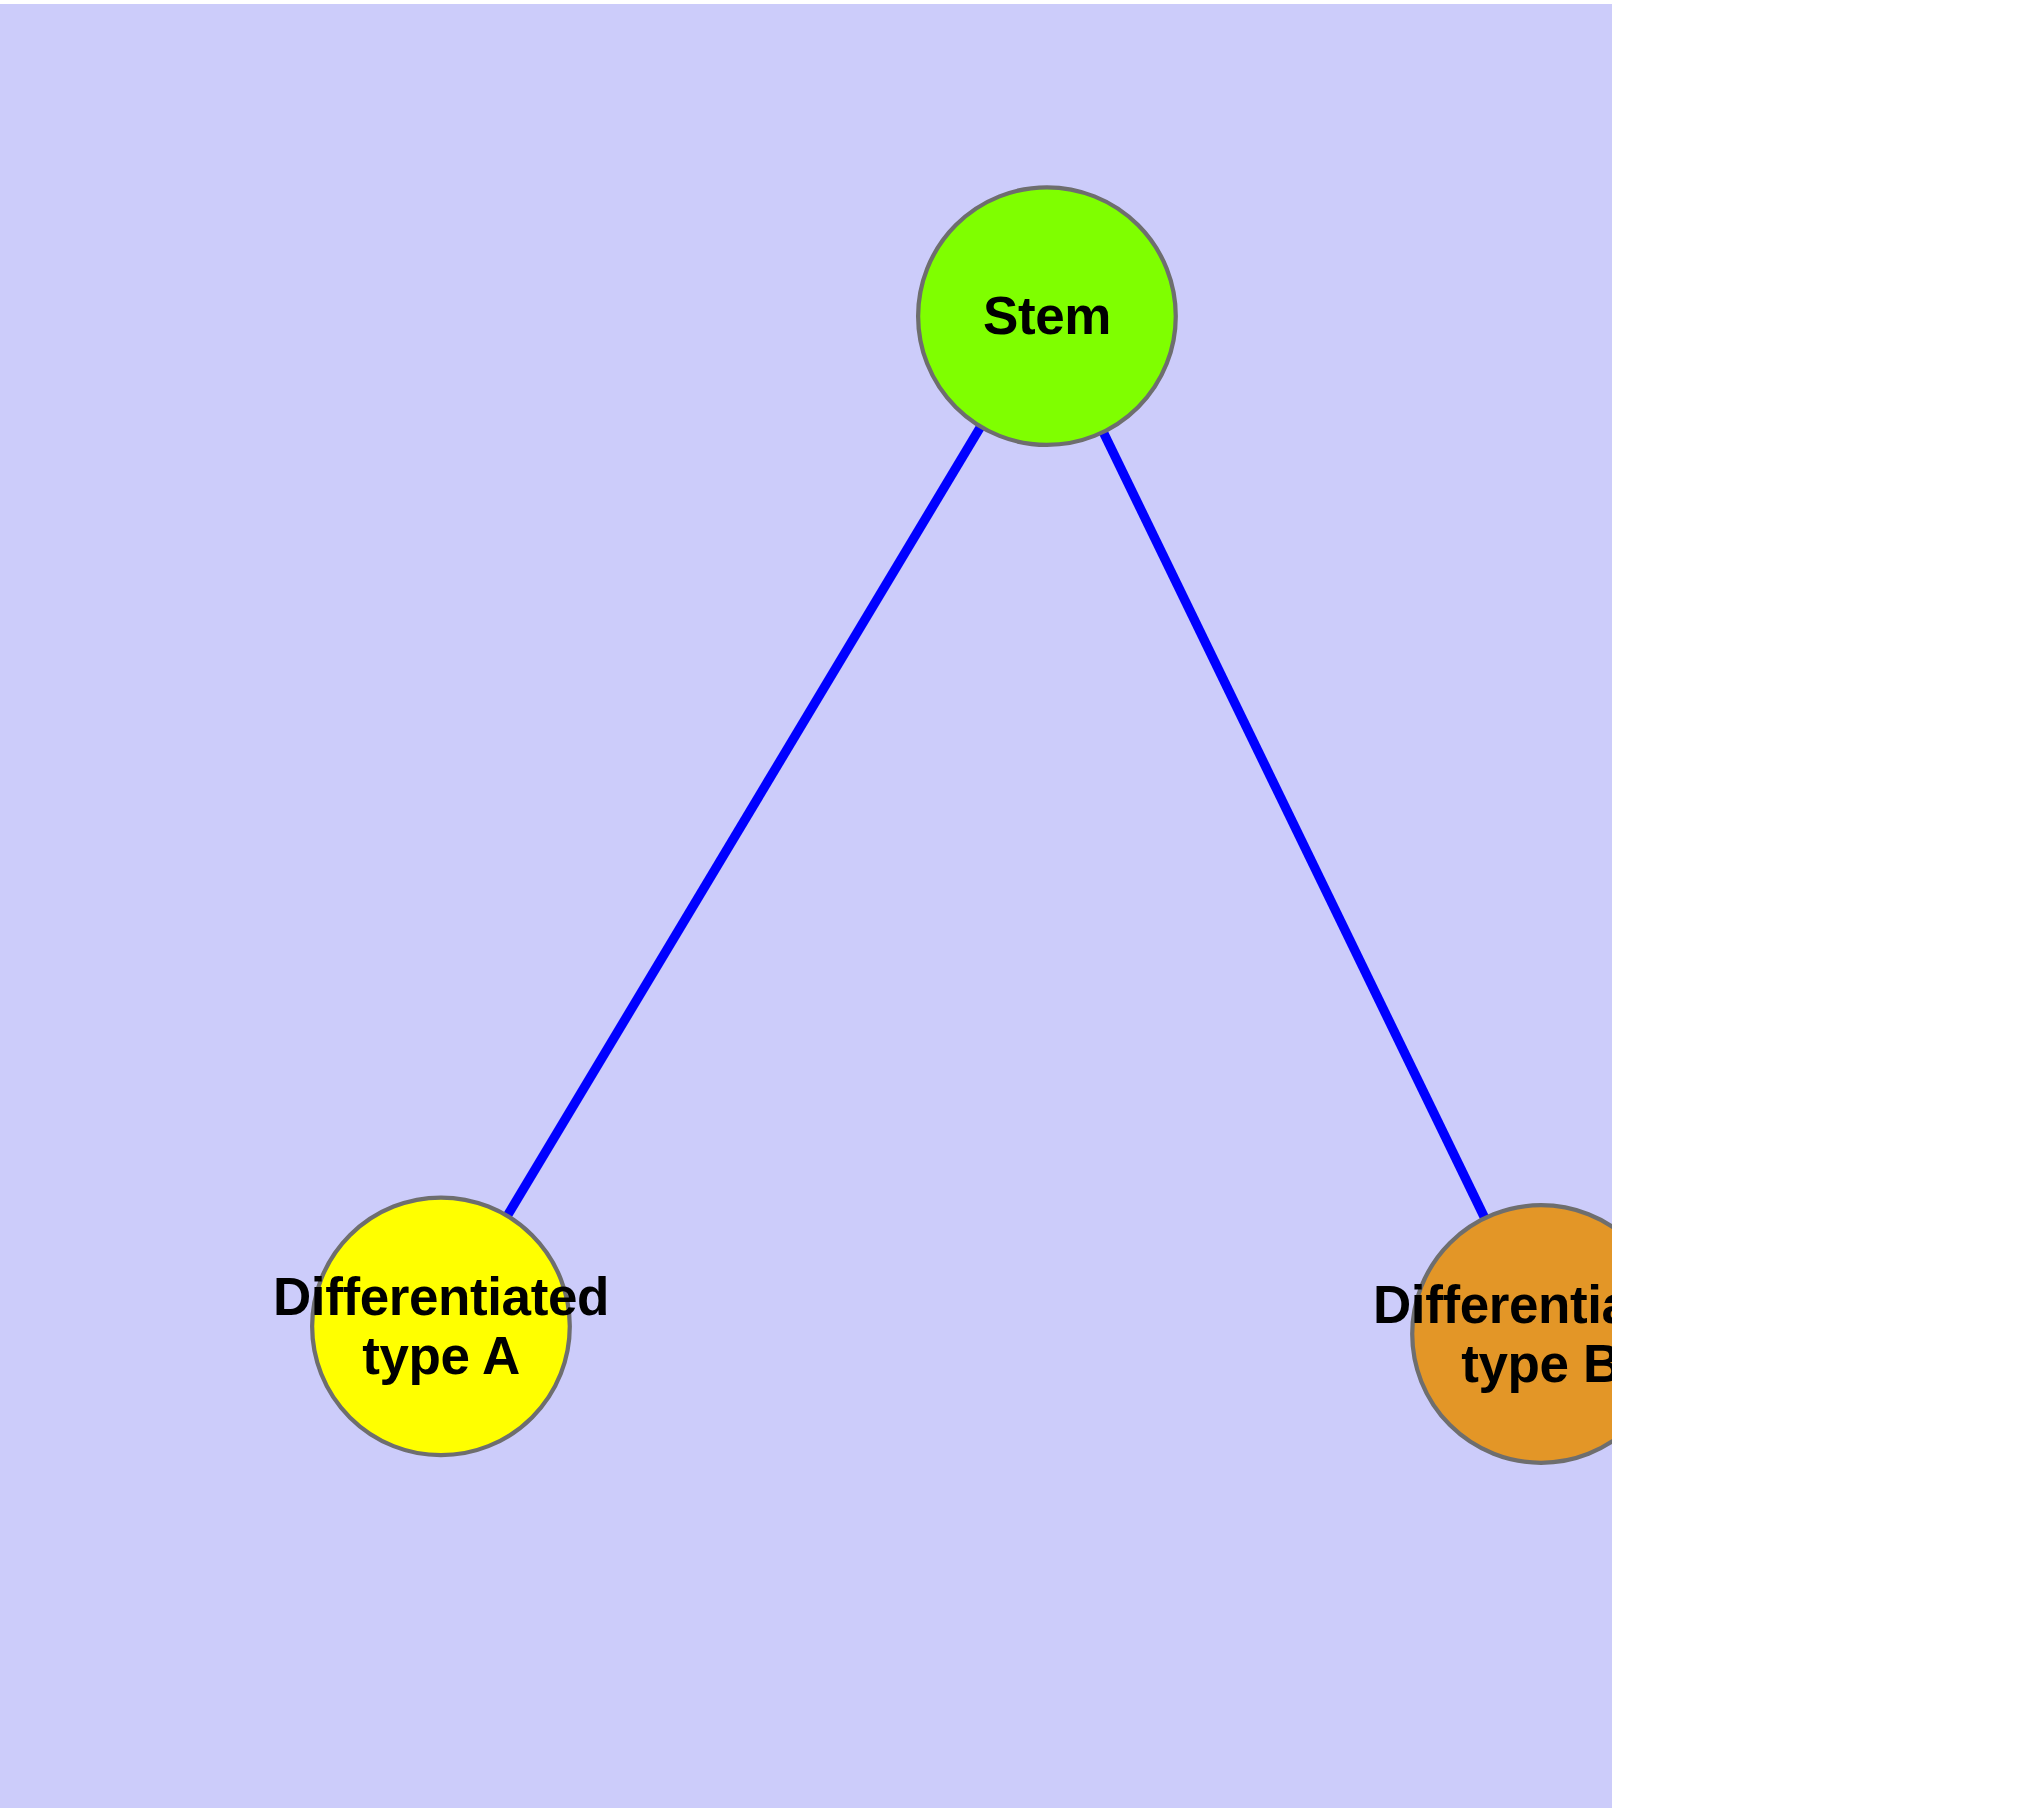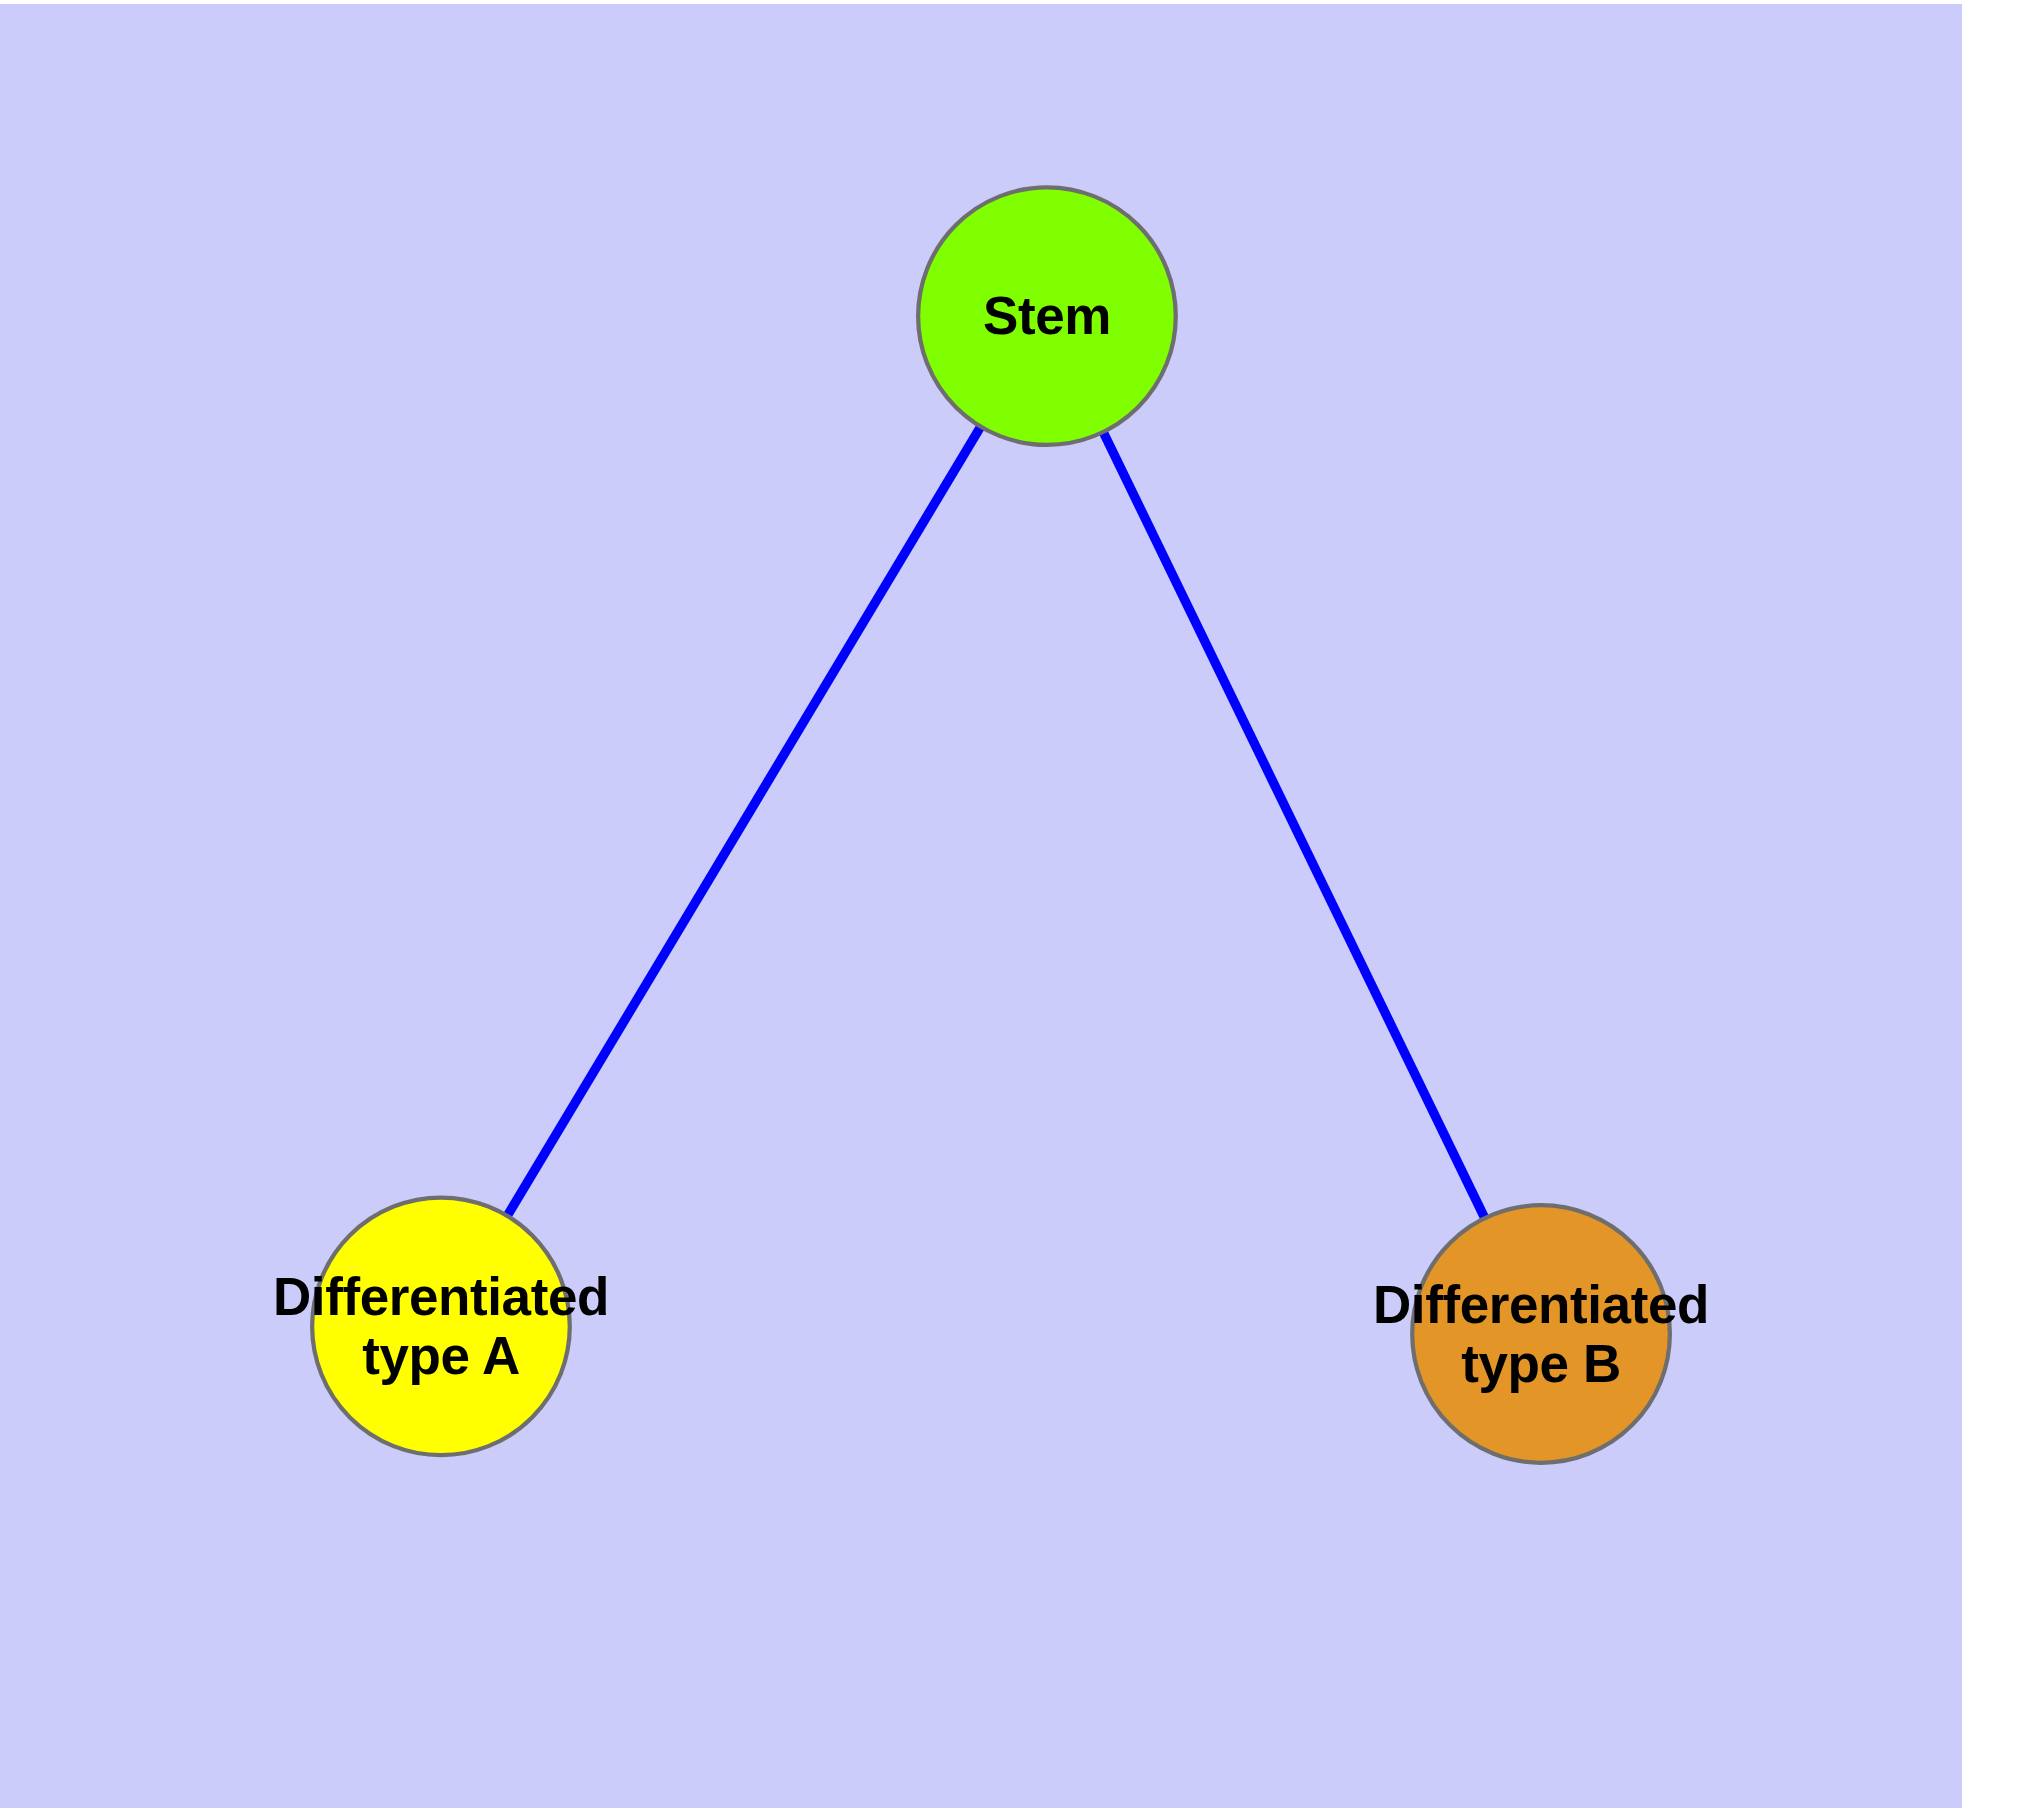--- a/index.html
+++ b/index.html
@@ -40,21 +40,21 @@
     line-height: 1.12;
     white-space: pre;
     transform: translate(-50%, -50%);
     pointer-events: none;
     letter-spacing: -0.4px;
   }
 </style>
 </head>
 <body>
 
-<div id="canvas" style="width: 1962px; height: 1812px;">
+<div id="canvas" style="width: 1612px; height: 1812px;">
 
   <div id="plot-area" style="background: rgb(204, 204, 250); width: 2021px; height: 1804px;"></div>
 
   <svg id="graph-svg" viewBox="0 0 2384 2138">
     <g>
       <line id="edge-stem-diff-a" x1="1156.812727068675" y1="503.3485724953" x2="598.1872729313251" y2="1434.6514275047" stroke="#0000ff" stroke-width="11" stroke-linecap="butt"></line>
       <line id="edge-stem-diff-b" x1="1301.3778157868148" y1="509.7405776328726" x2="1751.6221842131852" y2="1437.2594223671274" stroke="#0000ff" stroke-width="11" stroke-linecap="butt"></line>
     </g>
     <g>
       <circle id="node-stem" cx="1235" cy="373" r="152" fill="#7fff00" stroke="#6e6e6e" stroke-width="5"></circle>

